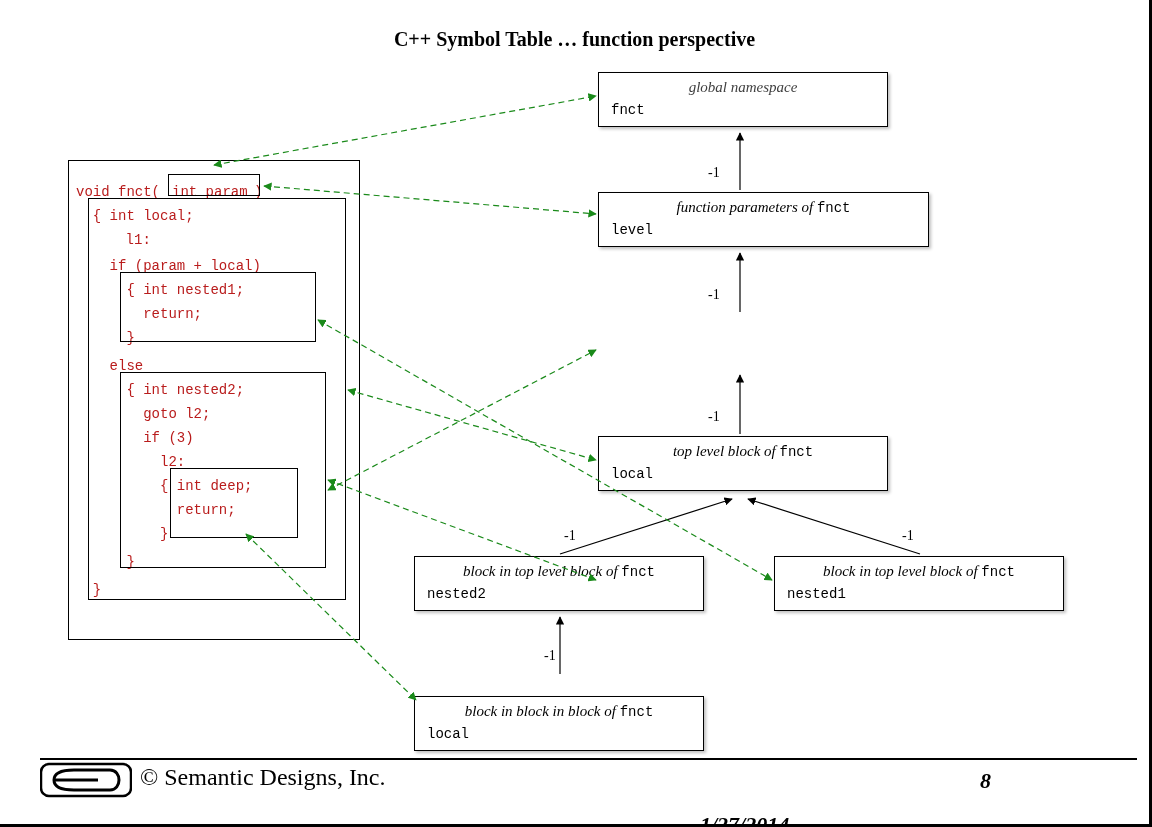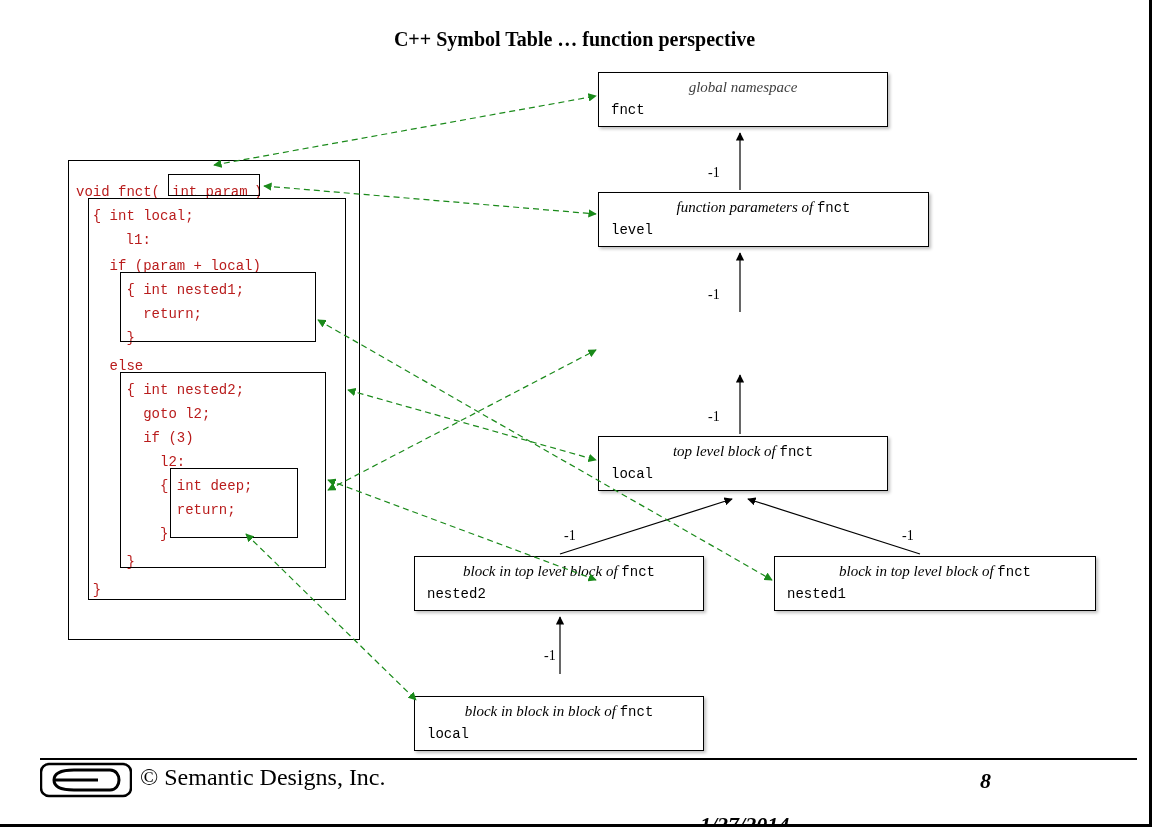--- a/index.html
+++ b/index.html
@@ -140,21 +140,21 @@
     <div class="sym">local</div>
   </div>
 
   <div class="scope" style="left:414px;top:556px;width:290px">
     <div class="hdr">
       <span>block in top level block of </span><span class="mono">fnct</span>
     </div>
     <div class="sym">nested2</div>
   </div>
 
-  <div class="scope" style="left:774px;top:556px;width:322px">
+  <div class="scope" style="left:774px;top:556px;width:290px">
     <div class="hdr">
       <span>block in top level block of </span><span class="mono">fnct</span>
     </div>
     <div class="sym">nested1</div>
   </div>
 
   <div class="scope" style="left:414px;top:696px;width:290px">
     <div class="hdr">
       <span>block in block in block of </span><span class="mono">fnct</span>
     </div>

